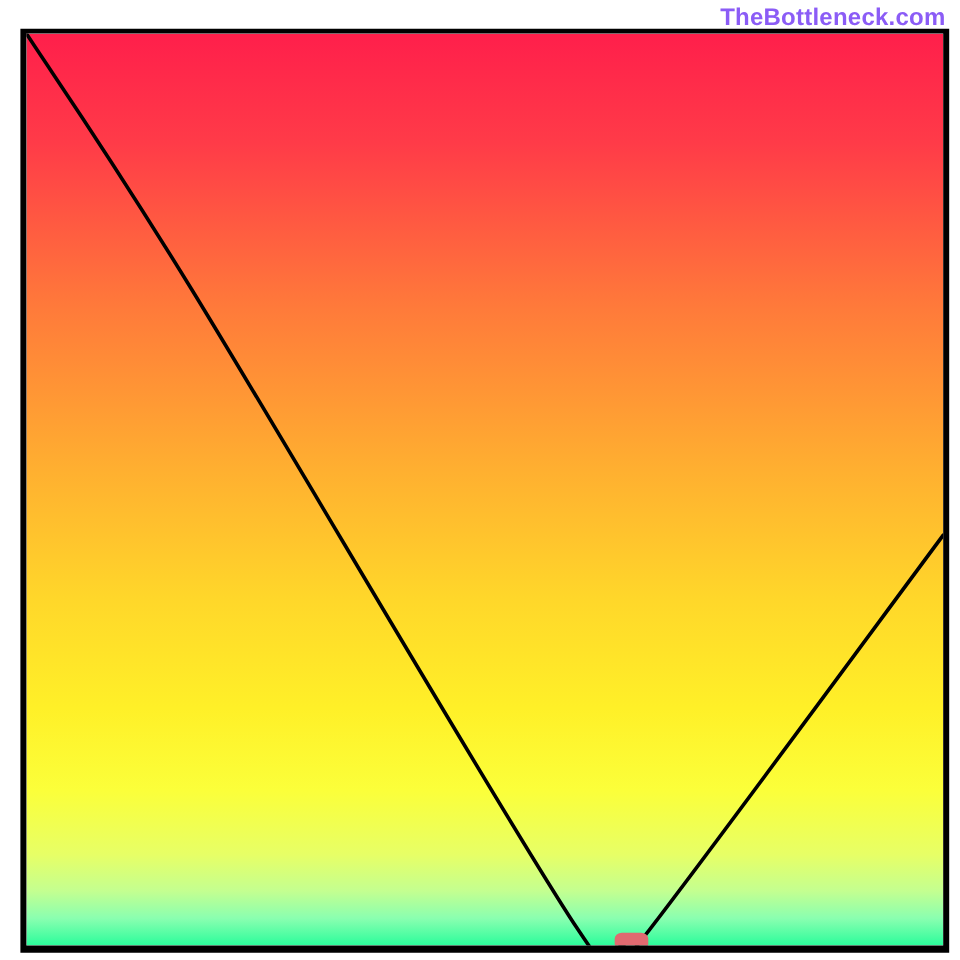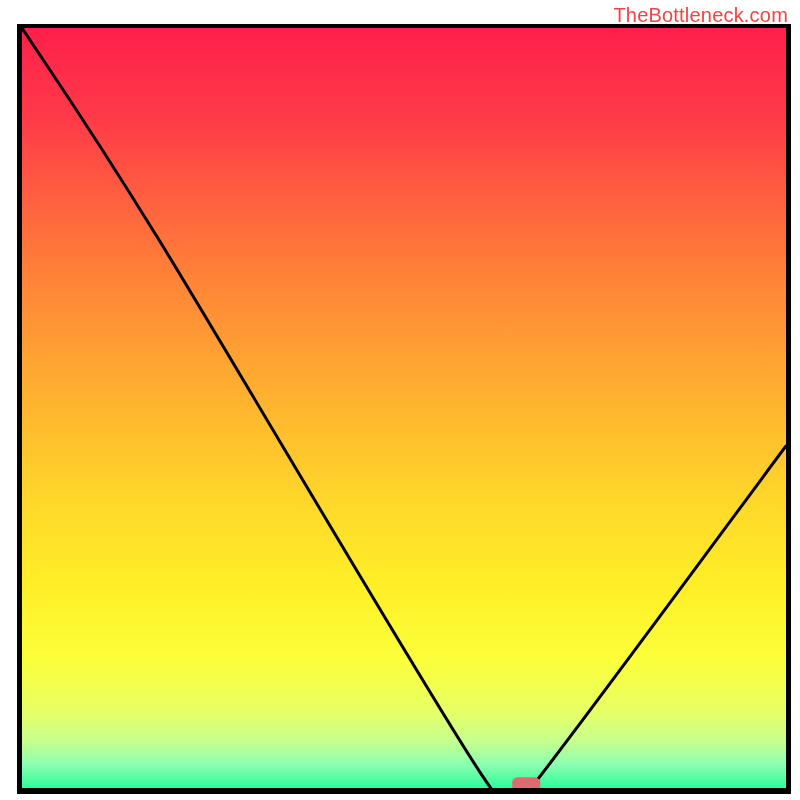--- a/index.html
+++ b/index.html
@@ -13,22 +13,23 @@
   .chart-container {
     position: relative;
     width: 800px;
     height: 800px;
   }
   .attribution {
     position: absolute;
     top: 4px;
     right: 12px;
     font-size: 20px;
-    color: #ef4444;
+    color: #8b5cf6;
     letter-spacing: 0.2px;
+    font-weight: bold;
   }
   svg {
     position: absolute;
     left: 0;
     top: 0;
   }
 </style>
 </head>
 <body>
 

